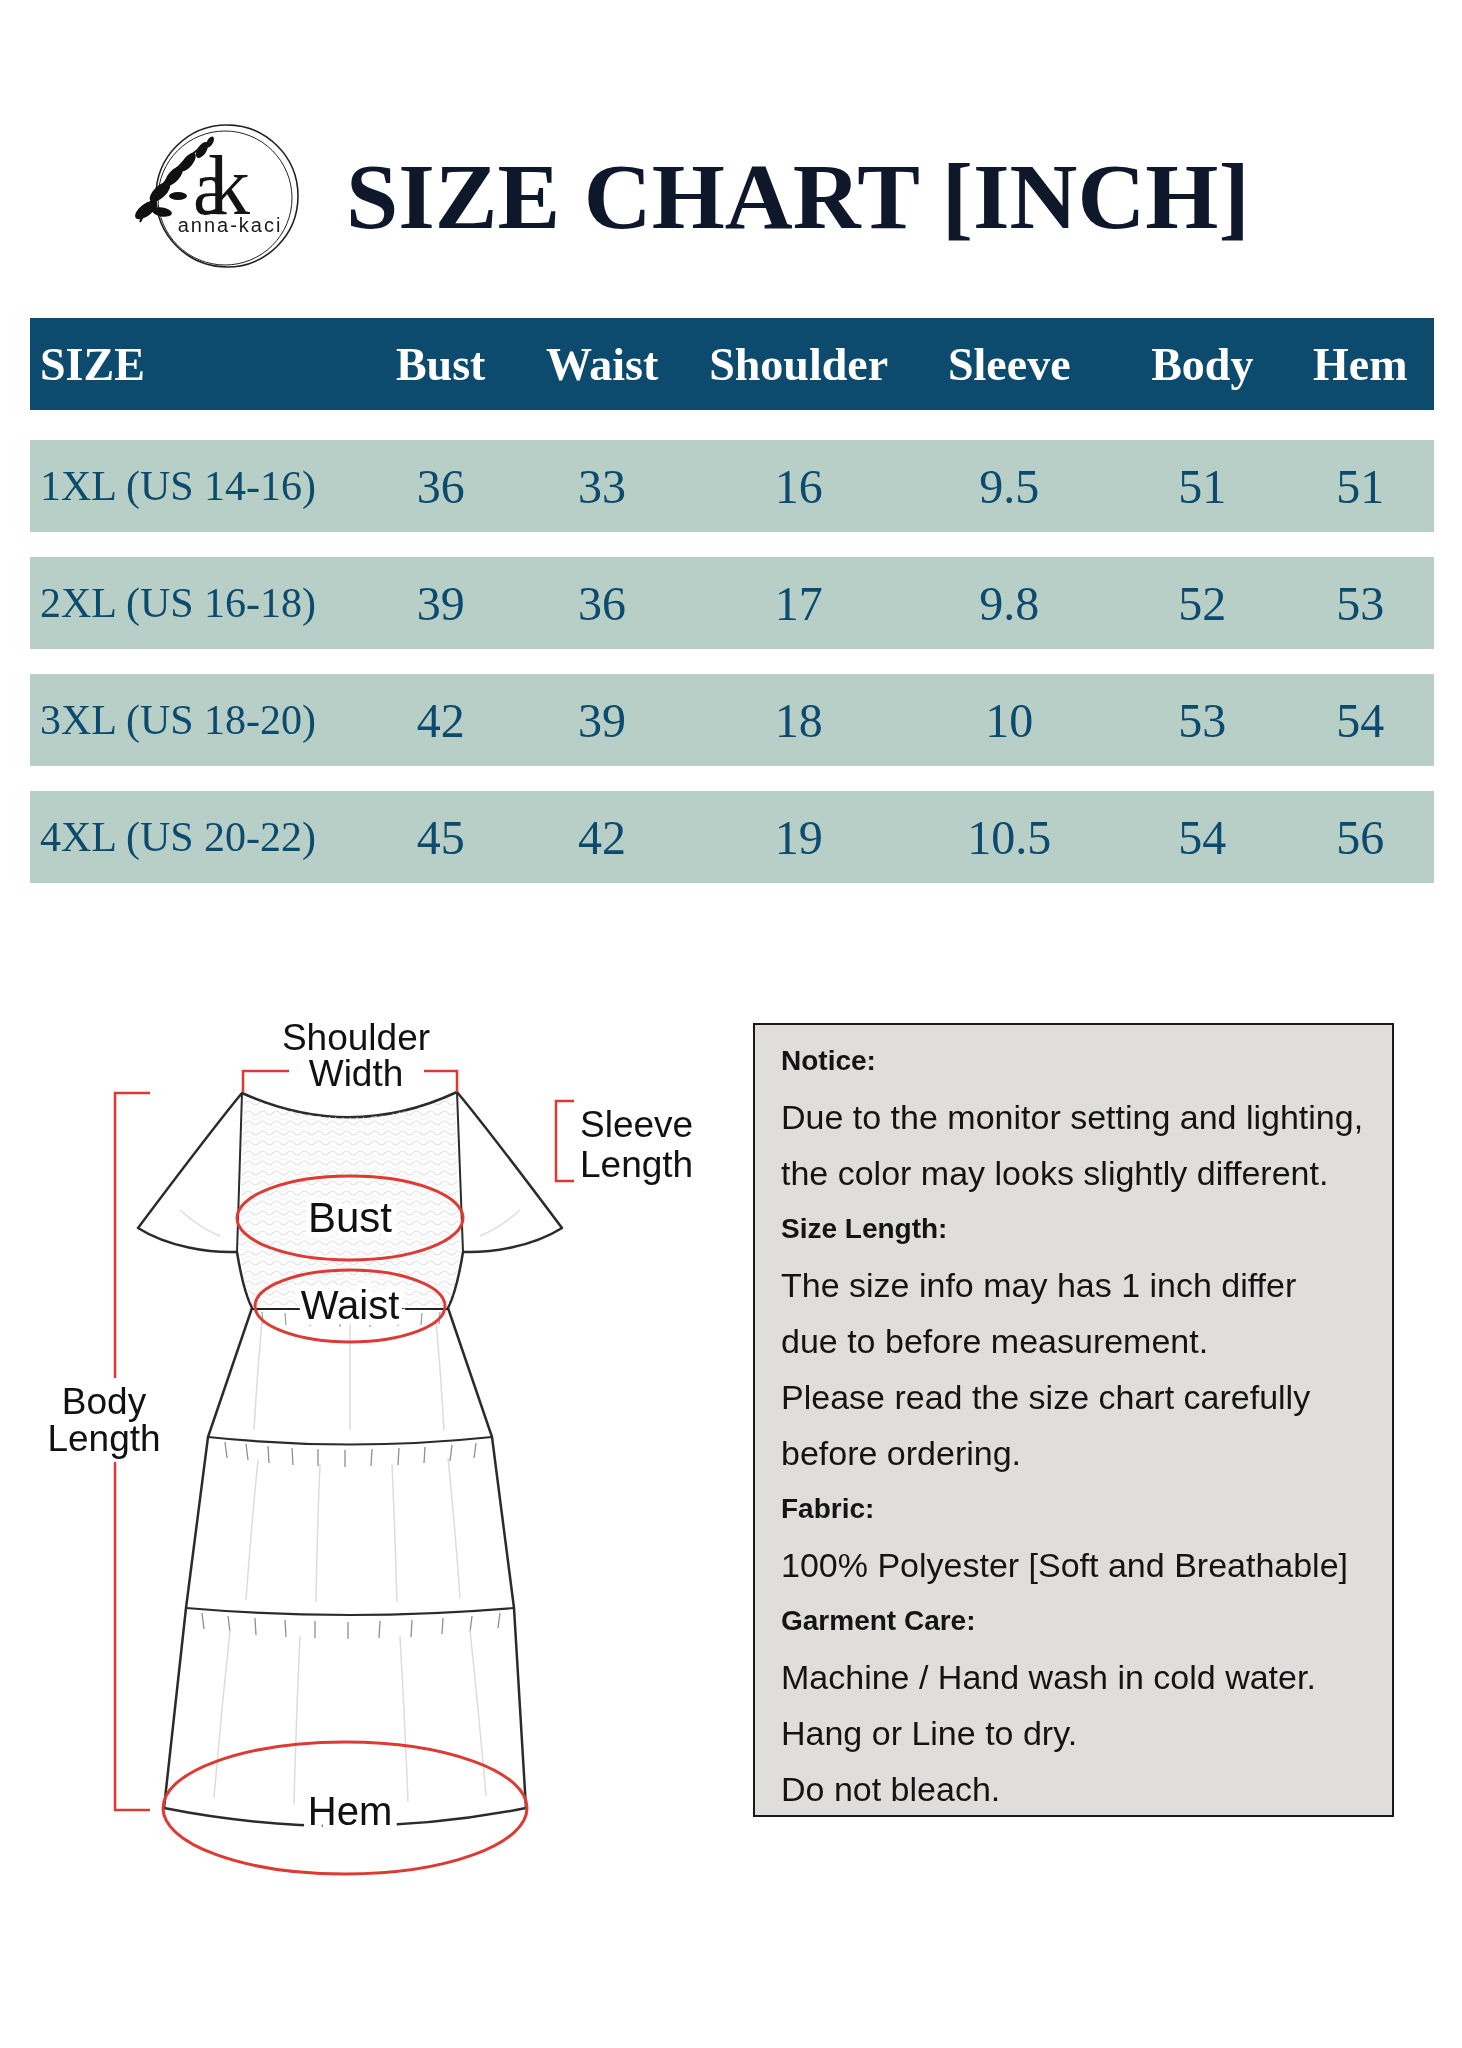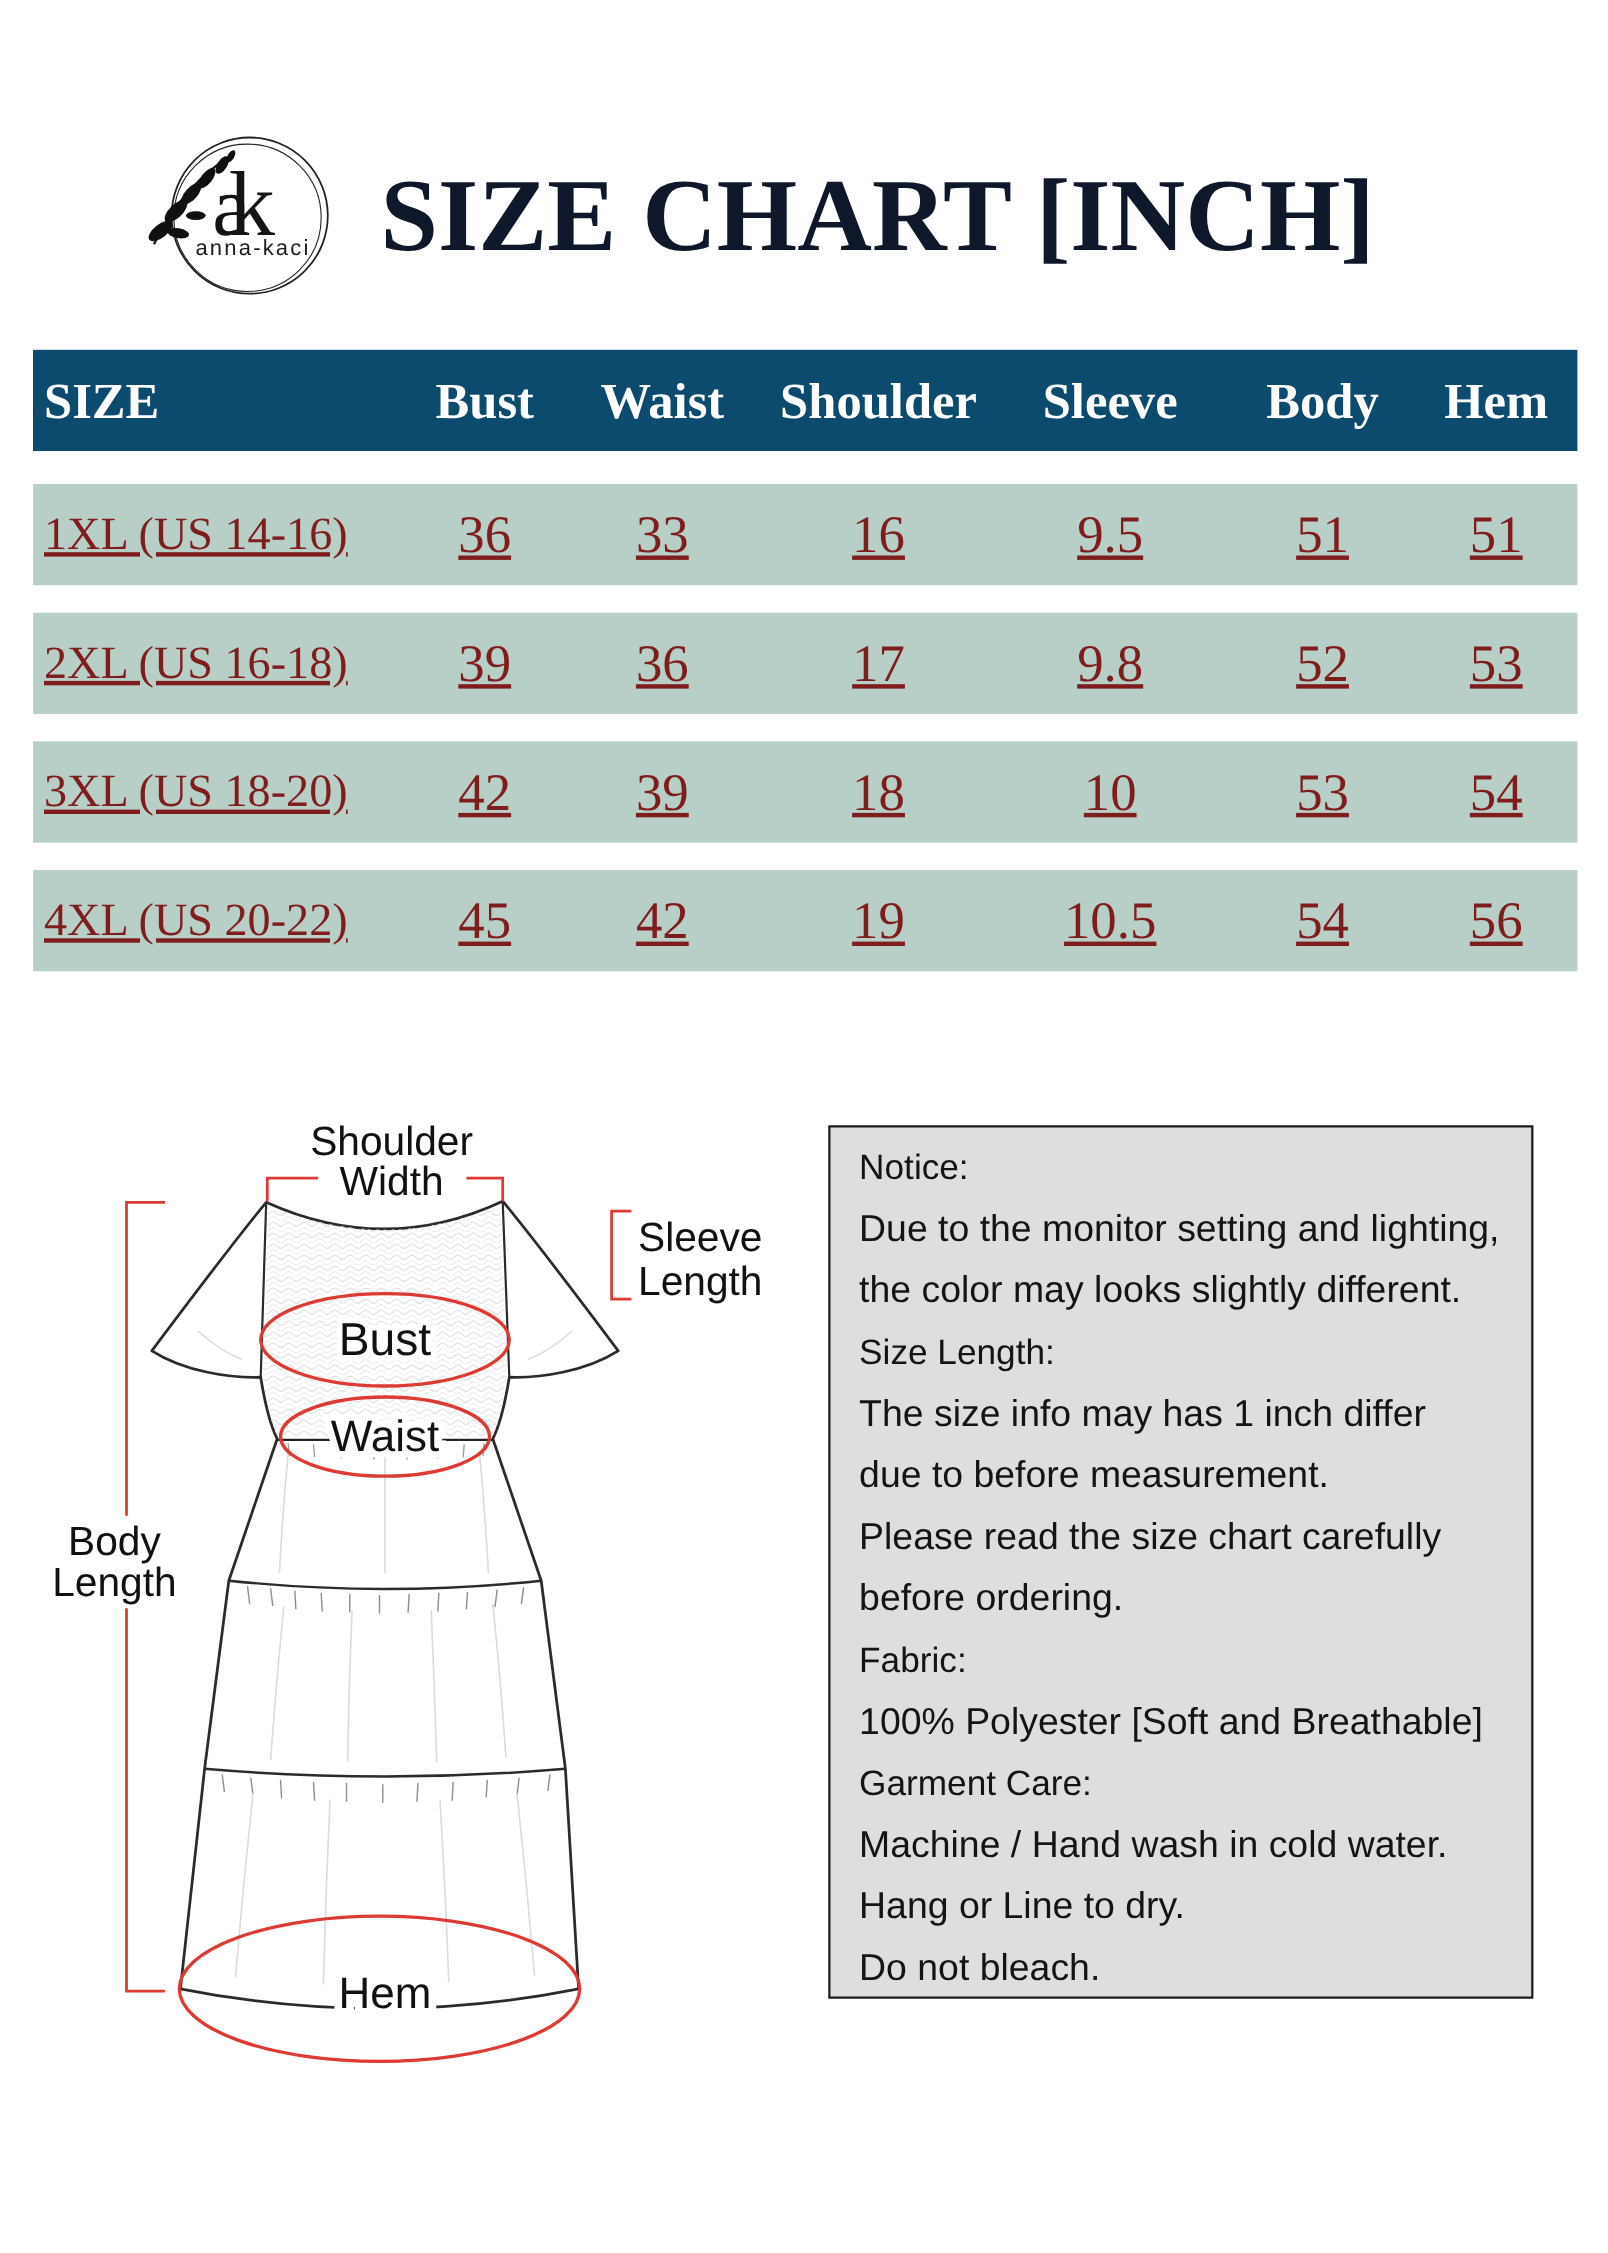--- a/index.html
+++ b/index.html
@@ -9,36 +9,36 @@
   
   .logo{position:absolute;left:120px;top:120px;width:200px;height:170px;}
   .title{position:absolute;left:346px;top:142px;font-size:94px;font-weight:700;
          letter-spacing:0px;white-space:nowrap;color:#0f172a;}
 
   
   .size-table{position:absolute;left:30px;top:318px;width:1404px;}
   .trow{display:grid;grid-template-columns:24.5% 9.5% 13.5% 14.5% 15.5% 12% 10.5%;
         height:92px;align-items:center;}
   .thead{background:#0c4a6e;color:#ffffff;font-weight:700;font-size:46px;}
-  .tdata{background:#b7cfc6;color:#7f1d1d;font-size:48px;margin-top:25px;text-decoration:underline;}
+  .tdata{background:#b7cfc6;color:#0c4a6e;font-size:48px;margin-top:25px;}
   .tdata.first{margin-top:30px;}
   .cell{display:flex;justify-content:center;align-items:center;height:100%;}
   .cell.lbl{justify-content:flex-start;padding-left:10px;}
   .tdata .cell.lbl{font-size:42px;}
 
   
   .diagram{position:absolute;left:0px;top:1000px;width:760px;height:900px;}
   .dlabel{font-family:"Liberation Sans",sans-serif;fill:#111;}
 
   
   .notice{position:absolute;left:753px;top:1023px;width:641px;height:794px;
           box-sizing:border-box;background:#e0dedd;border:2px solid #1a1a1a;
           padding:8px 10px 0 26px;font-family:"Liberation Sans",sans-serif;}
   .nline{height:56px;line-height:56px;font-size:34px;color:#141414;white-space:nowrap;}
-  .nline.bold{font-weight:400;font-size:32px;}
+  .nline.bold{font-weight:700;font-size:28px;}
 </style>
 </head>
 <body>
 
 <div class="page">
 
   <svg class="logo" viewBox="0 0 200 170">
     <circle cx="107" cy="76" r="71" fill="none" stroke="#222" stroke-width="1.6"></circle>
     <circle cx="105" cy="78" r="67" fill="none" stroke="#222" stroke-width="1"></circle>
     <g fill="#101010" stroke="none">

